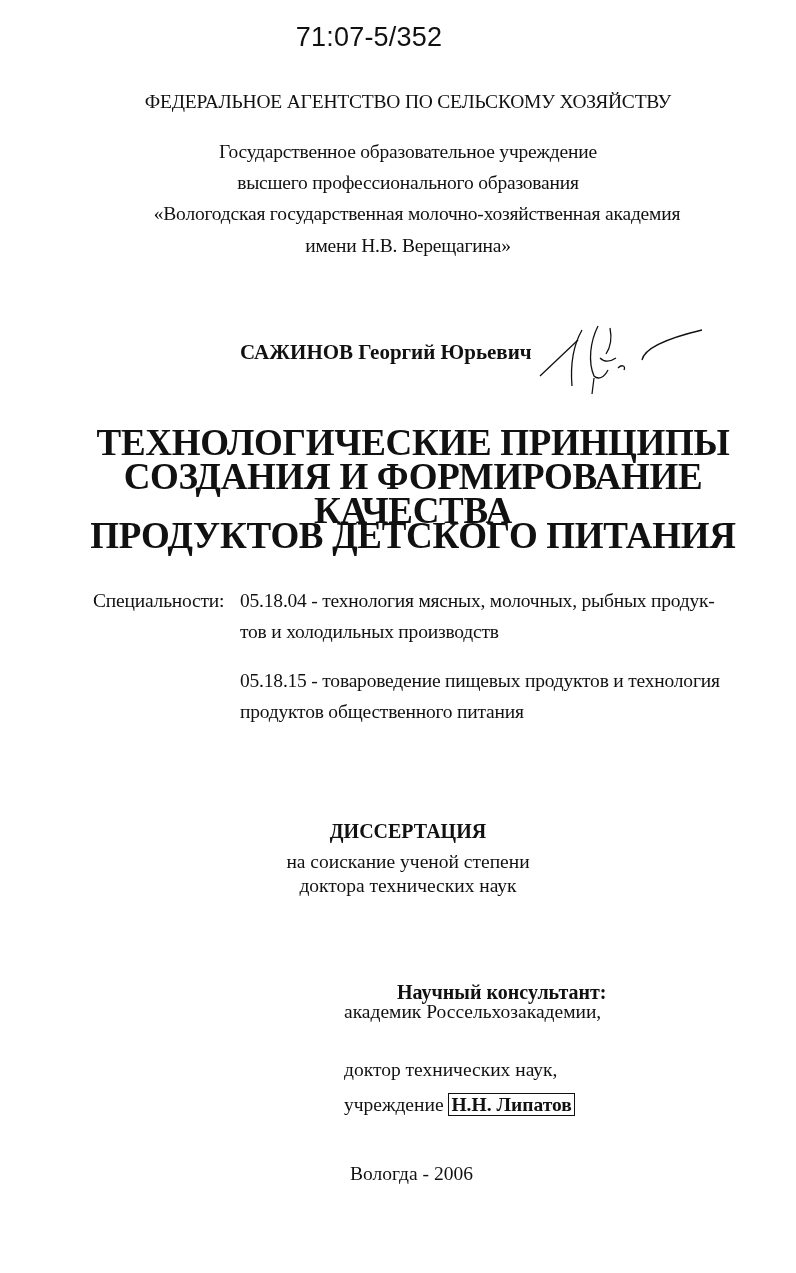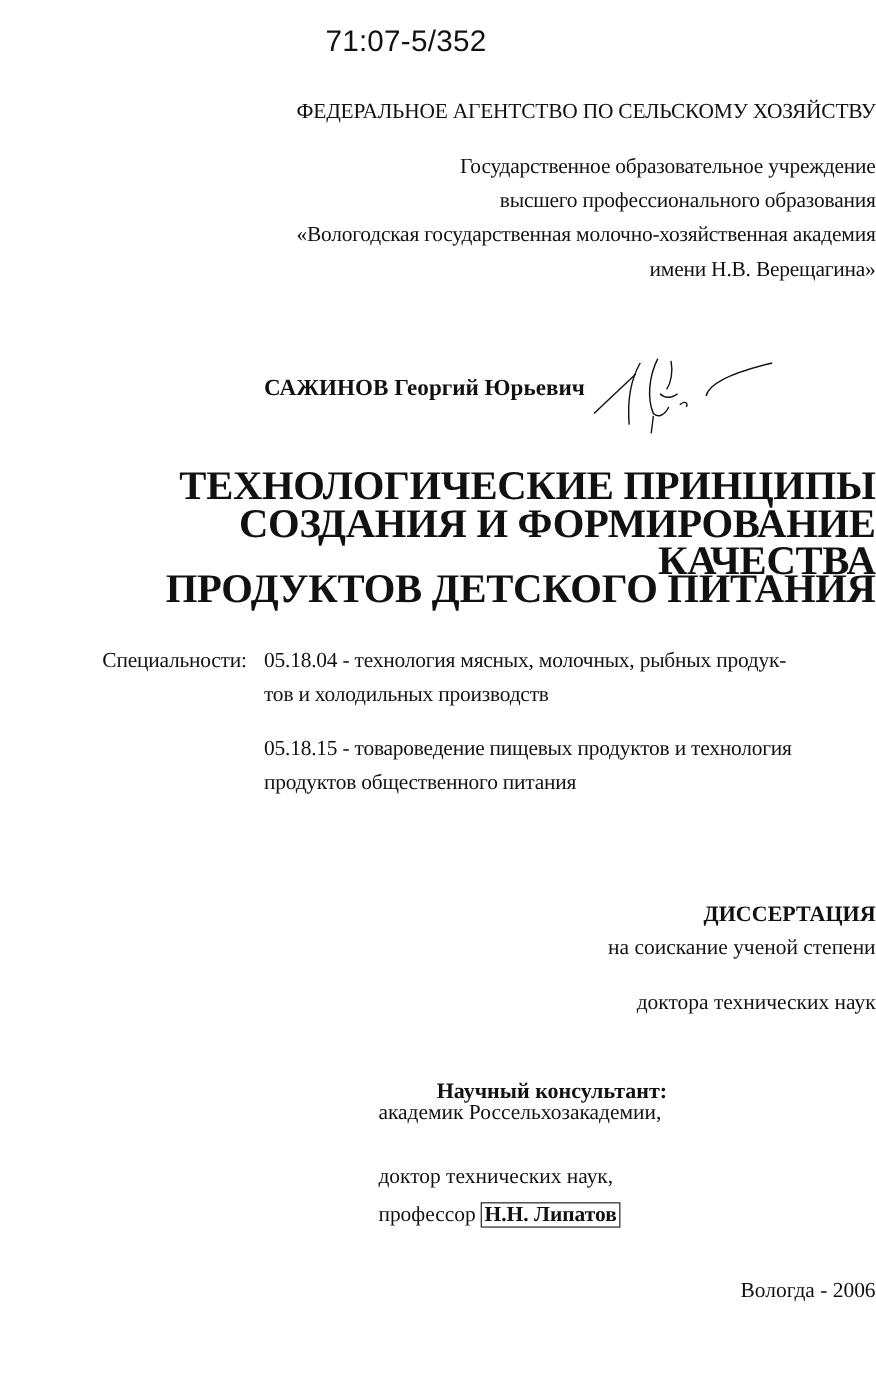--- a/index.html
+++ b/index.html
@@ -1,21 +1,21 @@
 <!DOCTYPE html>
 <html><head>
   <meta charset="utf-8">
   <style>
     html, body { margin: 0; padding: 0; background: #ffffff; }
     body {
       width: 796px; height: 1273px; position: relative; overflow: hidden;
       font-family: "Liberation Serif", serif; color: #111;
     }
     .abs { position: absolute; }
-    .center { left: 0; width: 796px; text-align: right; }
+    .center { left: 0; width: 796px; text-align: center; }
     .code {
       top: 22px; left: 0; width: 728px; text-align: center;
       font-family: "Liberation Sans", sans-serif; font-size: 27px; color: #111;
       letter-spacing: 0.2px; padding-left: 10px; box-sizing: border-box;
     }
     .agency { top: 91px; font-size: 19.5px; letter-spacing: -0.2px; padding-left: 20px; box-sizing: border-box; }
     .inst { font-size: 19.5px; letter-spacing: -0.2px; padding-left: 20px; box-sizing: border-box; }
     .author {
       top: 340px; left: 240px; font-size: 21px; font-weight: bold;
     }
@@ -69,26 +69,26 @@
   <div class="abs spec" style="top:590px; left:93px;">Специальности:</div>
   <div class="abs spec" style="top:590px; left:240px;">05.18.04 - технология мясных, молочных, рыбных продук-</div>
   <div class="abs spec" style="top:621px; left:240px;">тов и холодильных производств</div>
   <div class="abs spec" style="top:670px; left:240px;">05.18.15 - товароведение пищевых продуктов и технология</div>
   <div class="abs spec" style="top:701px; left:240px;">продуктов общественного питания</div>
 </div>
 
 <div>
   <div class="abs center diss-head">ДИССЕРТАЦИЯ</div>
   <div class="abs center diss-line" style="top:851px;">на соискание ученой степени</div>
-  <div class="abs center diss-line" style="top:901px;">доктора технических наук</div>
+  <div class="abs center diss-line" style="top:875px;">доктора технических наук</div>
 </div>
 
 <div>
   <div class="abs consult-head">Научный консультант:</div>
   <div class="abs consult" style="top:1001px;">академик Россельхозакадемии,</div>
   <div class="abs consult" style="top:1059px;">доктор технических наук,</div>
   <div class="abs consult" style="top:1094px;">
-    <span>профессор</span>
+    <span>учреждение</span>
     <span class="boxed">Н.Н. Липатов</span>
   </div>
 </div>
 
 <div class="abs center city">Вологда - 2006</div>
 
 </body></html>

